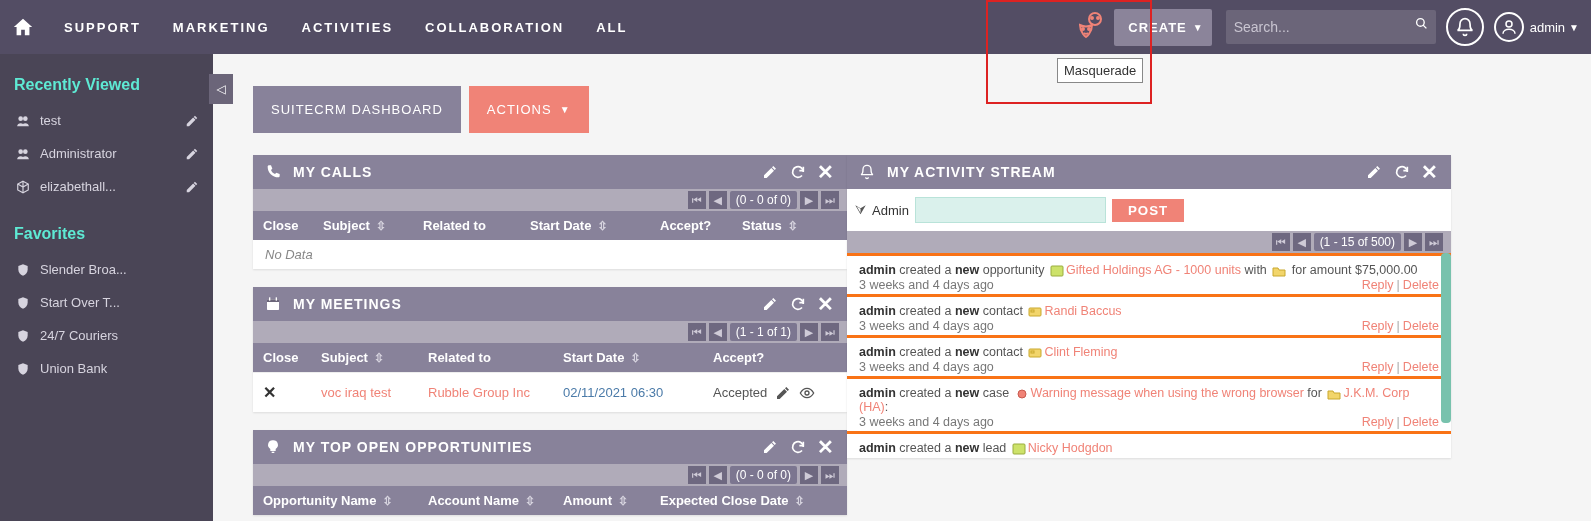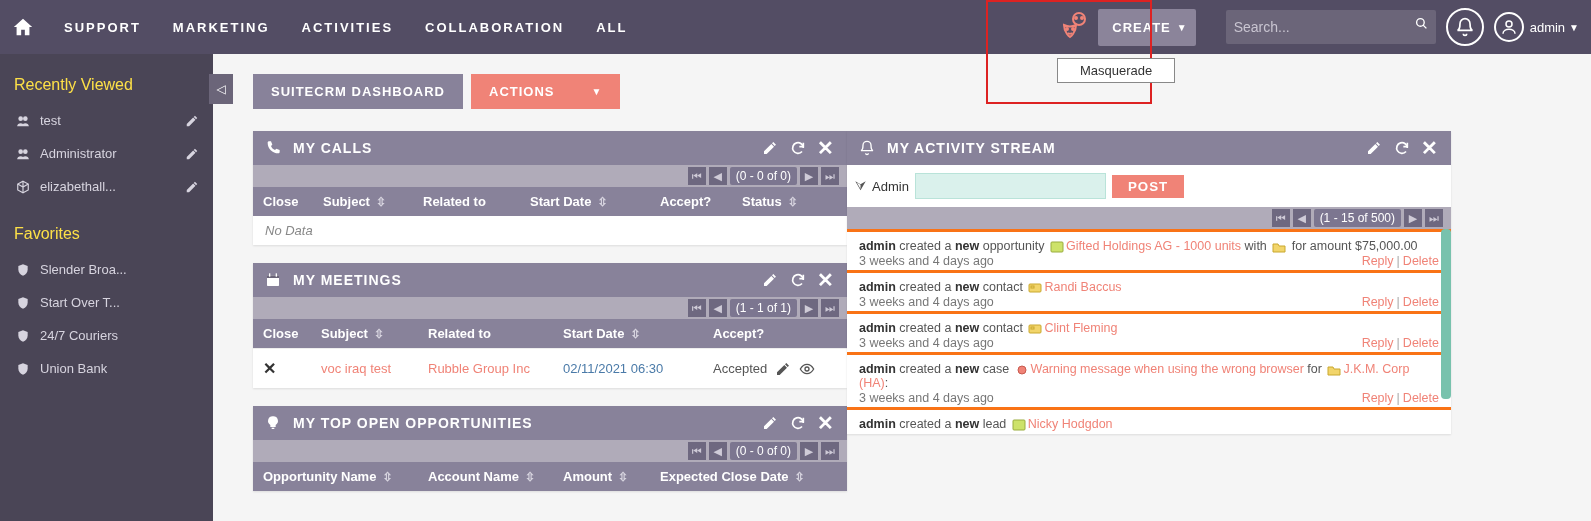--- a/index.html
+++ b/index.html
@@ -40,21 +40,21 @@
   background: #8b849a;
   color: #fff;
   font-weight: 600;
   letter-spacing: 1px;
   padding: 0 8px 0 14px;
   height: 37px;
   display: flex;
   align-items: center;
   border-radius: 2px;
   cursor: pointer;
-  margin-right: 30px;
+  margin-right: 14px;
 }
 .topnav .create-btn .caret { margin-left: 6px; font-size: 10px; }
 .topnav .search-wrap {
   background: #6b6579;
   height: 34px;
   width: 210px;
   border-radius: 2px;
   display: flex;
   align-items: center;
   padding: 0 8px;
@@ -91,21 +91,21 @@
   top: 0px; left: 986px;
   width: 166px; height: 104px;
   pointer-events: none;
   z-index: 200;
 }
 .tooltip {
   position: absolute;
   top: 58px; left: 1057px;
   background: #fff;
   border: 1px solid #888;
-  padding: 4px 22px;
+  padding: 4px 6px;
   font-size: 13px;
   color: #333;
   z-index: 201;
 }
 
 
 .layout { display: flex; height: calc(521px - 54px); }
 .sidebar {
   background: #4a4556;
   width: 213px;
@@ -115,39 +115,39 @@
 }
 .sidebar .collapse-toggle {
   position: absolute;
   top: 20px; right: -20px;
   width: 24px; height: 30px;
   background: #6b6579;
   display: flex; align-items: center; justify-content: center;
   color: #fff; cursor: pointer;
   font-size: 12px;
 }
-.sidebar h3 { font-size: 16px; font-weight: 400; padding: 22px 14px 10px; color: #fde047; }
+.sidebar h3 { font-size: 16px; font-weight: 700; padding: 22px 14px 10px; color: #5eead4; }
 .sidebar .sb-item {
   display: flex; align-items: center;
   padding: 9px 14px; cursor: pointer;
   color: #d7d4df; font-size: 13px;
 }
 .sidebar .sb-item .ic { width: 18px; height: 14px; margin-right: 8px; display:flex; align-items:center; color:#d7d4df; }
 .sidebar .sb-item .ic svg { width:18px; height:14px; }
 .sidebar .sb-item .pencil { margin-left: auto; width: 14px; height: 14px; color:#d7d4df; }
 
 
 .main { flex: 1; padding: 20px 0 0 40px; overflow: hidden; }
 .tab-row { display: flex; gap: 8px; margin-bottom: 22px; }
 .tab {
-  background: #88829a; color: #fff; font-weight: 700; letter-spacing: 1px;
-  padding: 10px 18px; font-size: 13px; cursor: pointer;
+  background: #88829a; color: #fff; font-weight: 400; letter-spacing: 1px;
+  padding: 16px 18px; font-size: 13px; cursor: pointer; margin-top: 12px;
 }
 .tab.actions {
-  background: #f08377; display: flex; align-items: center; gap: 29px;
+  background: #f08377; display: flex; align-items: center;
 }
 .tab.actions .caret { margin-left: 8px; font-size: 10px; }
 
 .dashlet-row { display: flex; }
 .col { flex: 1; min-width: 0; }
 .col.left { max-width: 594px; }
 .col.right { max-width: 604px; position: relative; }
 
 .dashlet { margin-bottom: 18px; box-shadow: 0 1px 2px rgba(0,0,0,0.1); background:#fff;}
 .dash-head {

